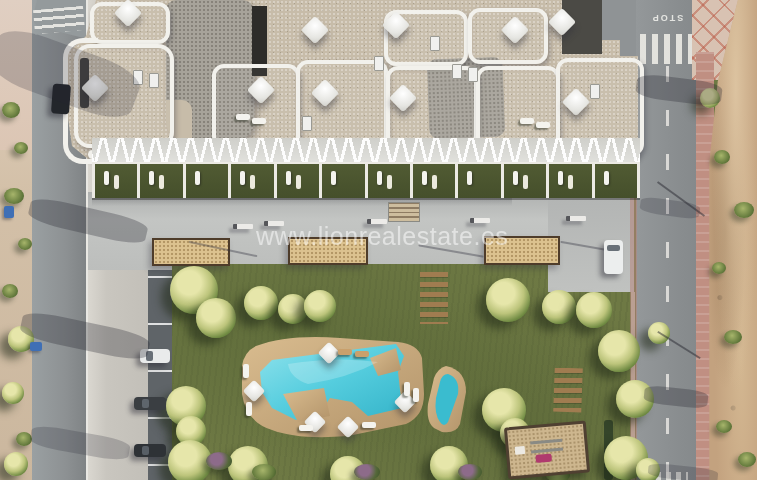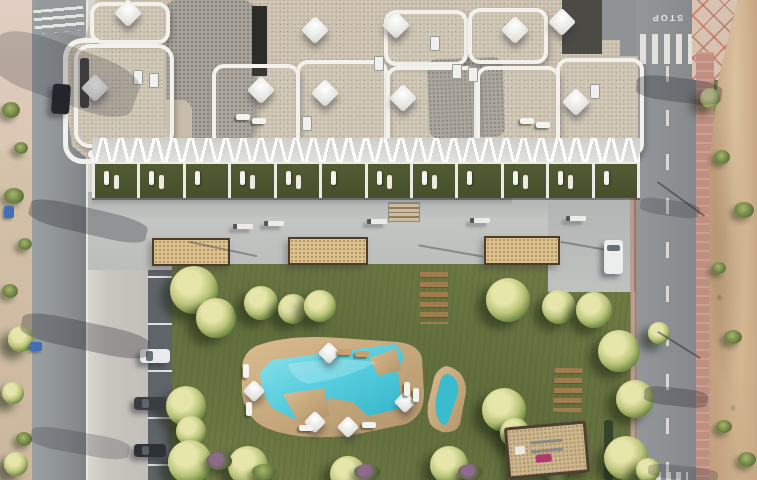--- a/index.html
+++ b/index.html
@@ -380,14 +380,15 @@
   <div class="abs shadow" style="left:28px;top:208px;width:120px;height:26px;transform:rotate(13deg)"></div>
   <div class="abs shadow" style="left:20px;top:322px;width:130px;height:28px;transform:rotate(12deg)"></div>
   <div class="abs shadow soft" style="left:30px;top:432px;width:100px;height:22px;transform:rotate(10deg)"></div>
   <div class="abs shadow" style="left:636px;top:78px;width:86px;height:24px;transform:rotate(7deg)"></div>
   <div class="abs shadow soft" style="left:640px;top:200px;width:60px;height:16px;transform:rotate(8deg)"></div>
   <div class="abs shadow" style="left:644px;top:388px;width:64px;height:18px;transform:rotate(6deg)"></div>
   <div class="abs shadow soft" style="left:648px;top:466px;width:70px;height:14px;transform:rotate(6deg)"></div>
   <div class="abs lamp-line" style="left:652px;top:198px;width:58px;transform:rotate(36deg)"></div>
   <div class="abs lamp-line" style="left:654px;top:344px;width:50px;transform:rotate(32deg)"></div>
 
+  <div class="abs watermark">www.lionrealestate.es</div>
 
 </div>
 
 </body></html>

